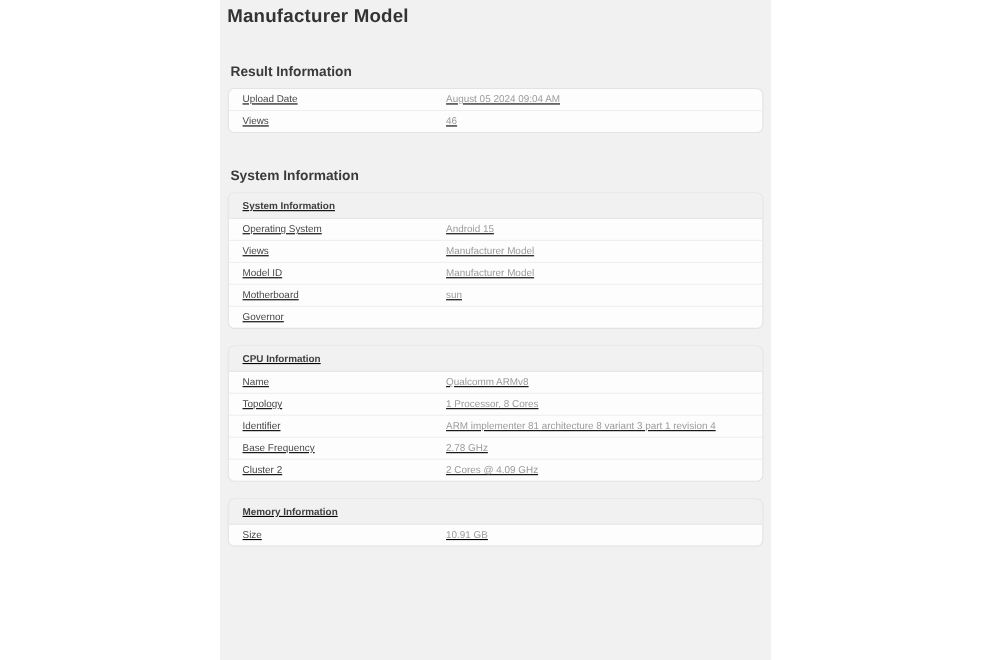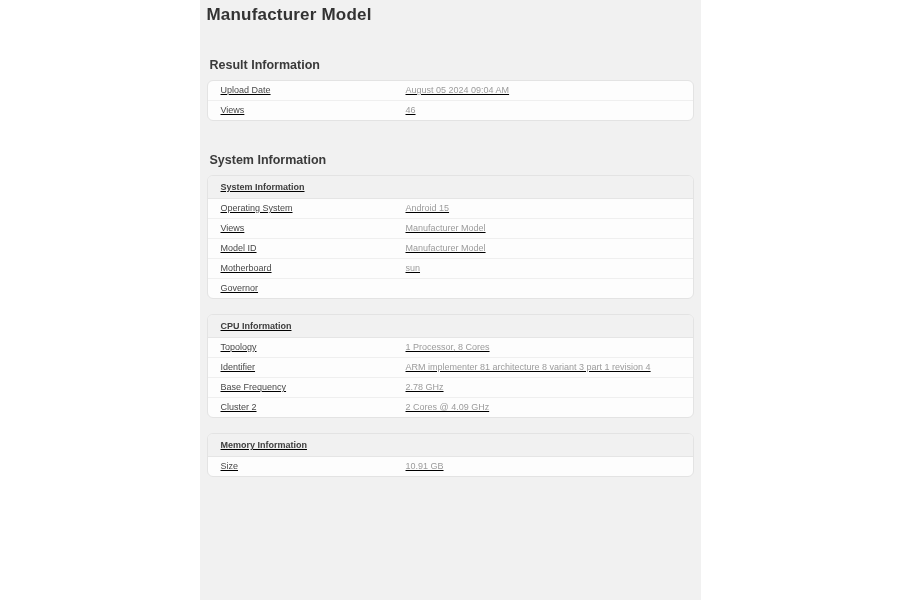--- a/index.html
+++ b/index.html
@@ -136,20 +136,24 @@
       <div class="row-value">sun</div>
     </div>
     <div class="row">
       <div class="row-label">Governor</div>
     </div>
   </div>
 
   <div class="card table-card">
     <div class="table-header">CPU Information</div>
     <div class="row">
+      <div class="row-label">Name</div>
+      <div class="row-value">Qualcomm ARMv8</div>
+    </div>
+    <div class="row">
       <div class="row-label">Topology</div>
       <div class="row-value">1 Processor, 8 Cores</div>
     </div>
     <div class="row">
       <div class="row-label">Identifier</div>
       <div class="row-value">ARM implementer 81 architecture 8 variant 3 part 1 revision 4</div>
     </div>
     <div class="row">
       <div class="row-label">Base Frequency</div>
       <div class="row-value">2.78 GHz</div>

